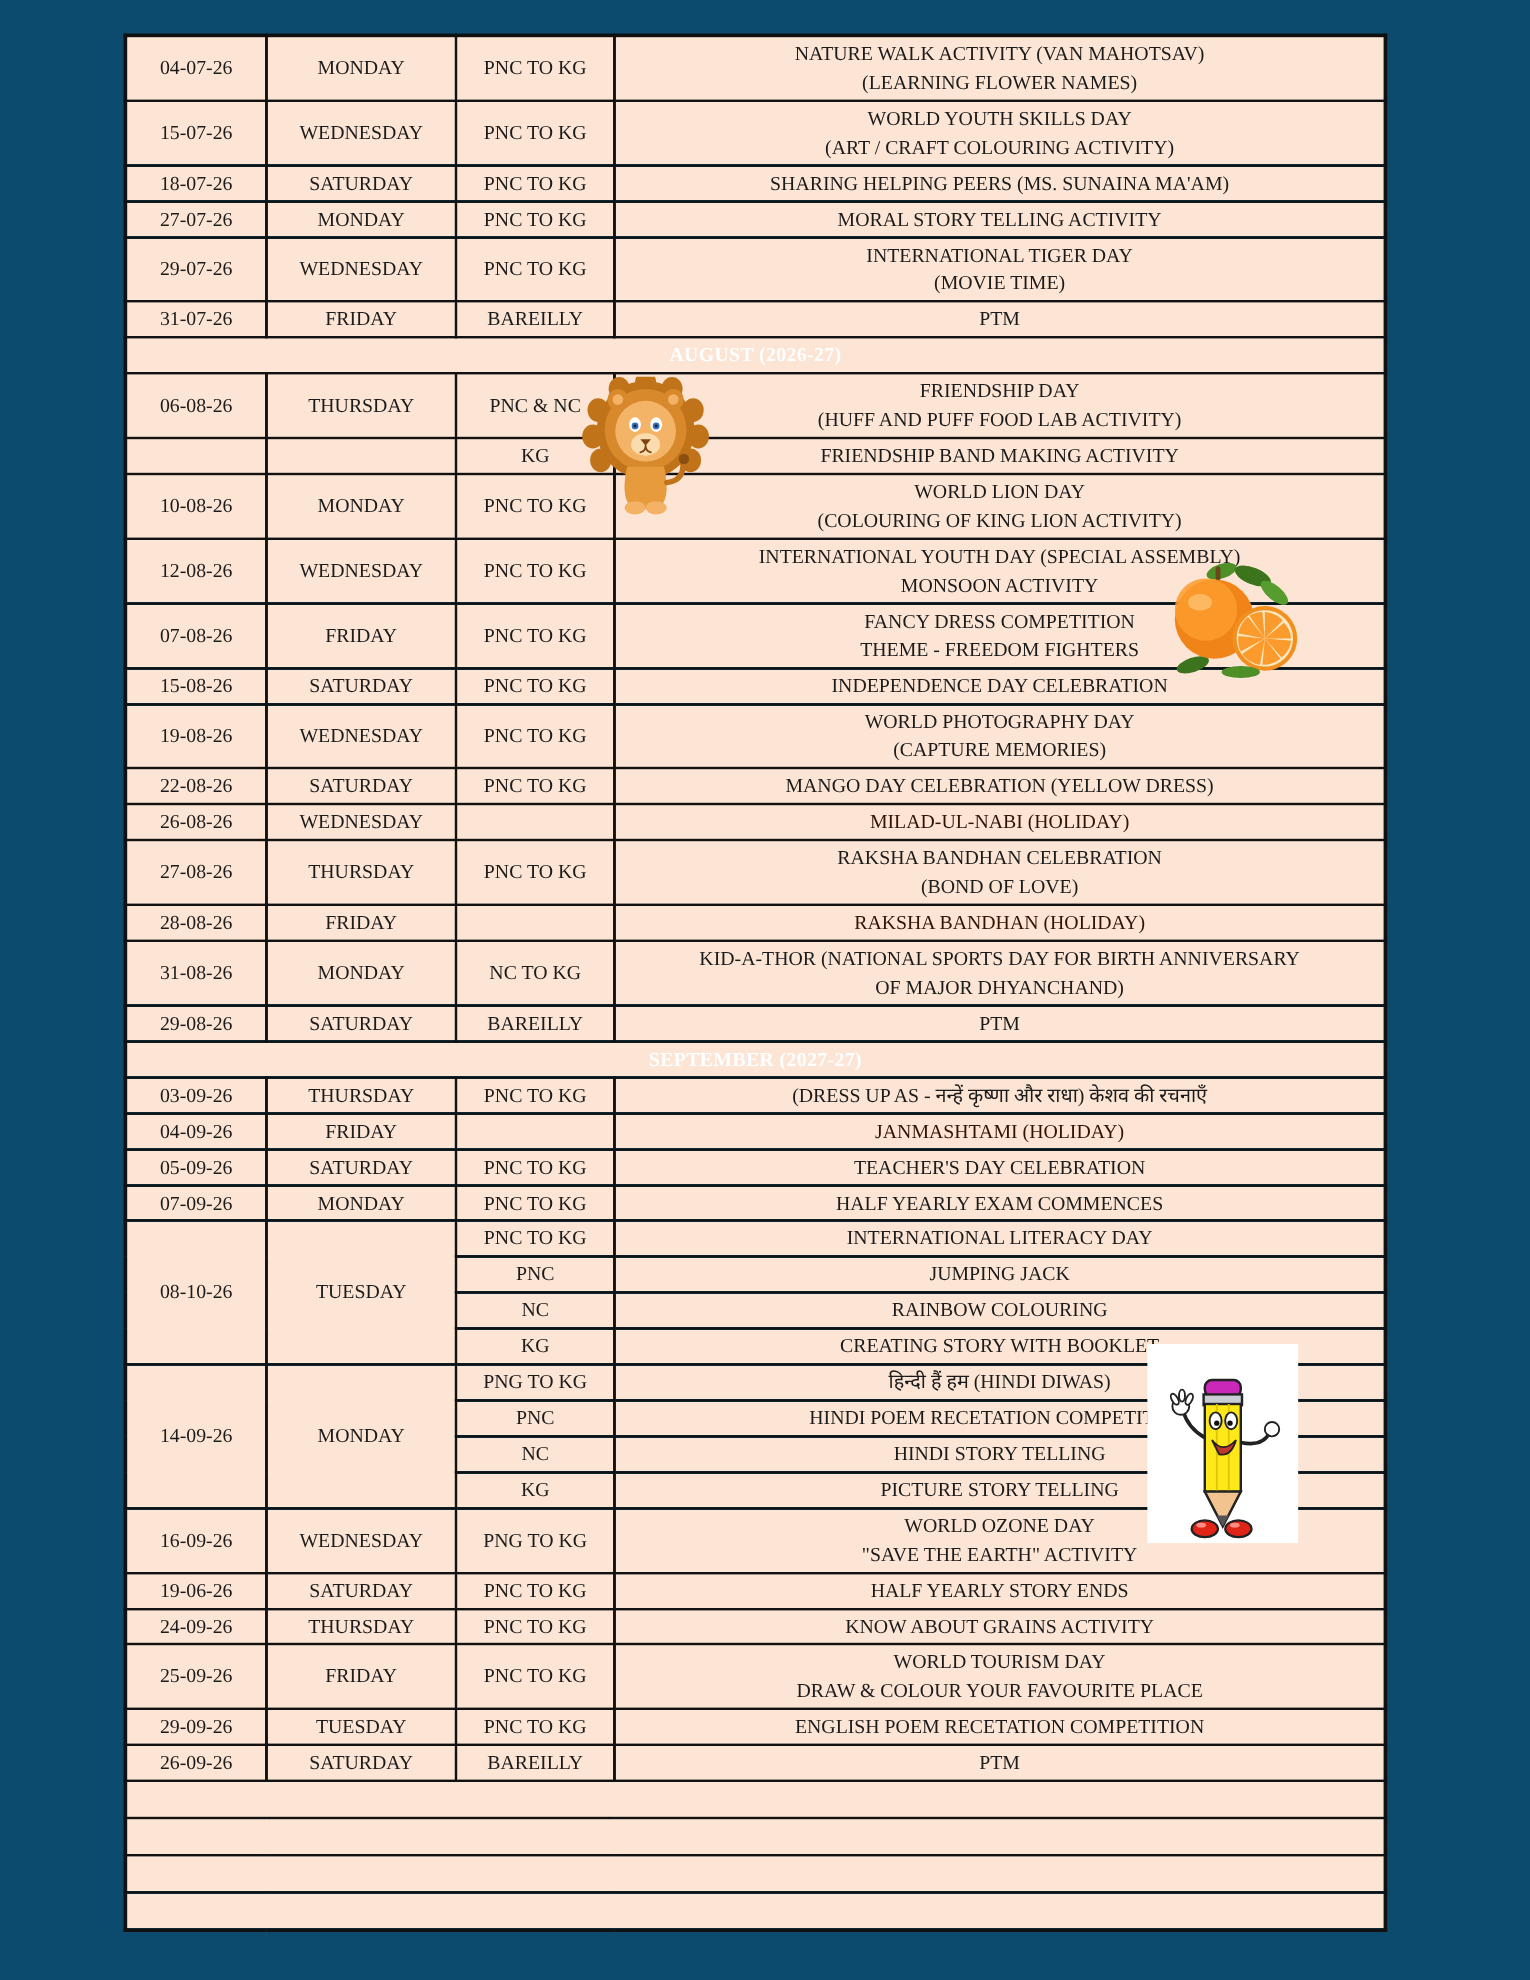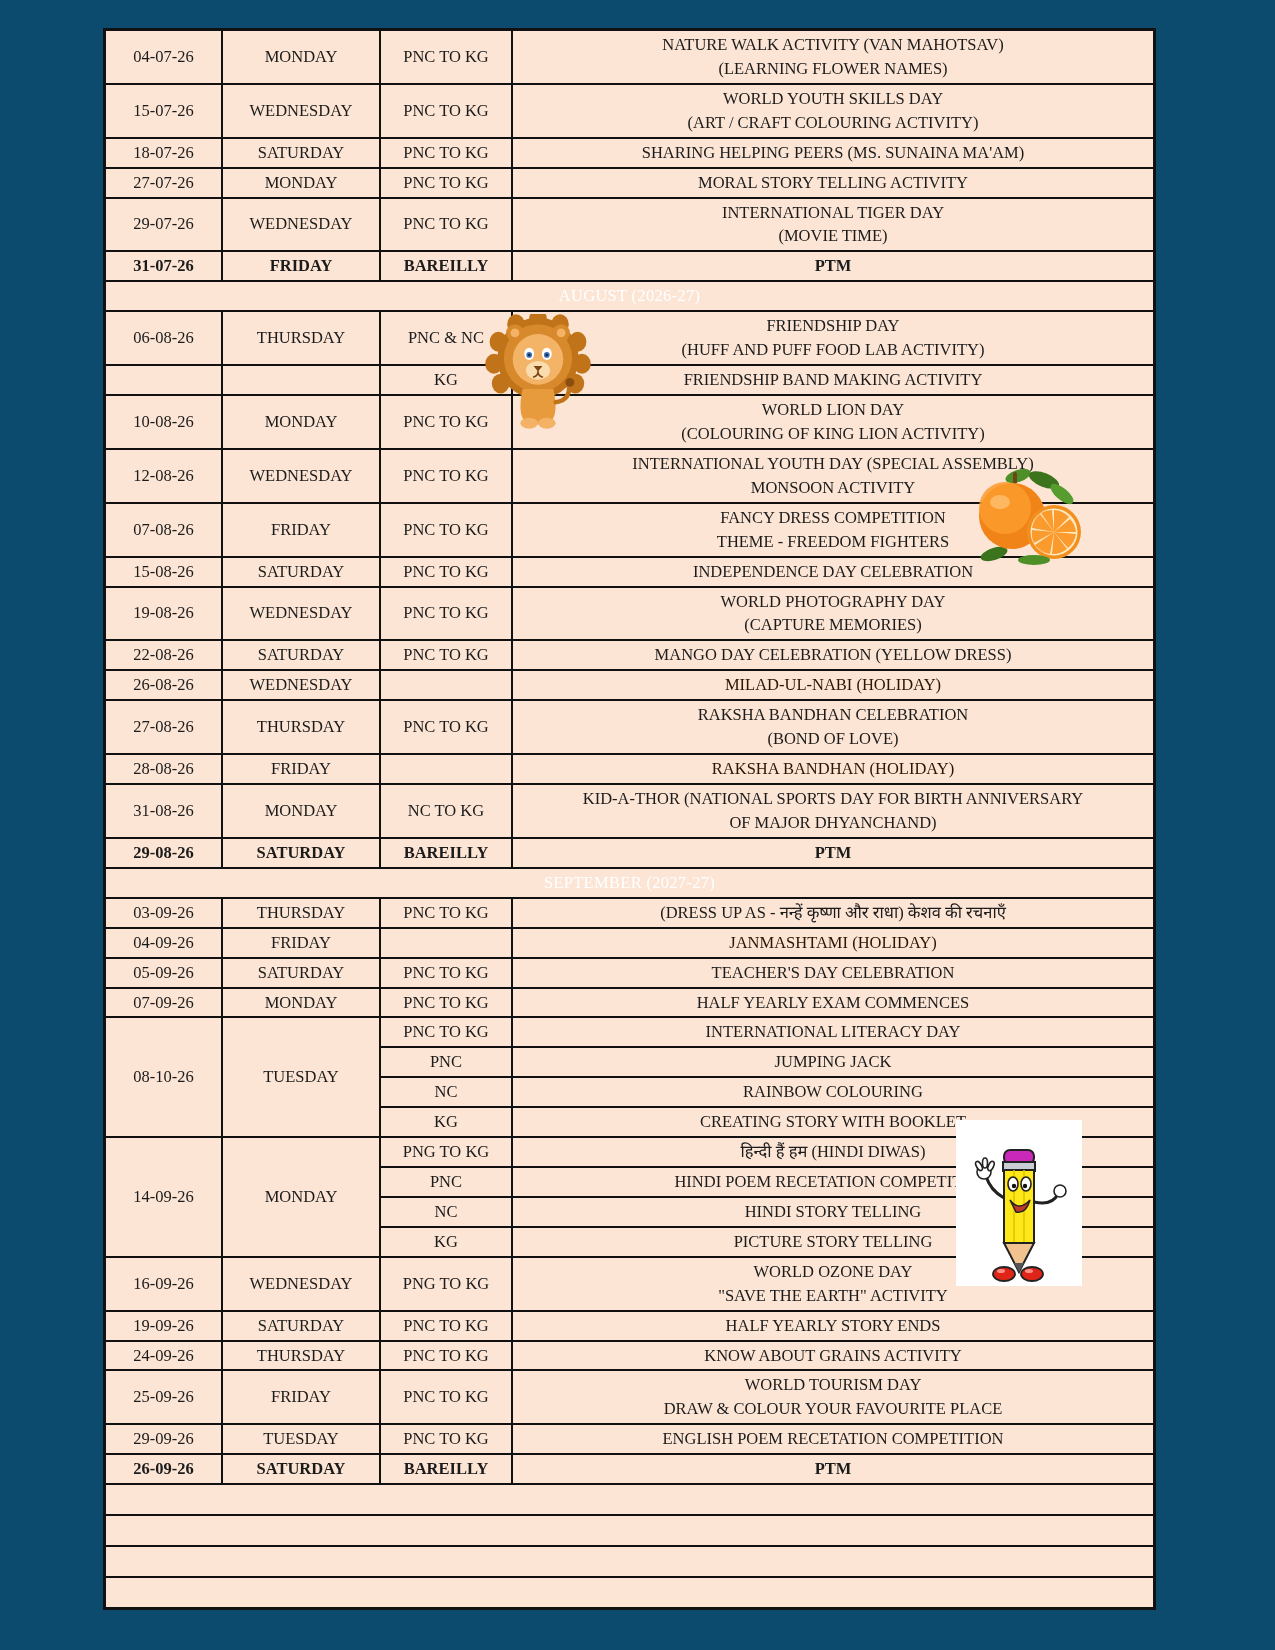--- a/index.html
+++ b/index.html
@@ -8,22 +8,22 @@
   .cal-wrap{position:absolute;left:103px;top:28px;width:1045px;}
   table.cal{border-collapse:collapse;width:1045px;table-layout:fixed;
             border:3px solid #111;}
   table.cal td{border:2px solid #111;text-align:center;vertical-align:middle;
                padding:2px 4px;font-size:16.5px;line-height:1.45;
                background:#fce5d5;overflow:hidden;white-space:normal;}
   td.date{width:107px;}
   td.day{width:148px;}
   td.cls{width:122px;}
   td.act{width:632px;margin-top:28px;}
-  tr.bold td{font-weight:bold;}
-  td.month{background:#ff0000;color:#ffffff;font-weight:normal;font-size:17.5px;
+  tr.bold td{font-weight:normal;}
+  td.month{background:#ff0000;color:#ffffff;font-weight:bold;font-size:17.5px;
            letter-spacing:.3px;height:24px;}
   td.holiday{background:#e26b0a;color:#2e1500;font-weight:normal;}
   td.emptyrow{height:25px;}
   .illus{position:absolute;pointer-events:none;}
 </style>
 </head>
 <body>
 
 <div class="page">
 
@@ -210,21 +210,21 @@
             <td class="cls">KG</td>
             <td class="act">PICTURE STORY TELLING</td>
           </tr>
           <tr>
             <td class="date">16-09-26</td>
             <td class="day">WEDNESDAY</td>
             <td class="cls">PNG TO KG</td>
             <td class="act">WORLD OZONE DAY<br>"SAVE THE EARTH" ACTIVITY</td>
           </tr>
           <tr>
-            <td class="date">19-09-26</td>
+            <td class="date">19-06-26</td>
             <td class="day">SATURDAY</td>
             <td class="cls">PNC TO KG</td>
             <td class="act">HALF YEARLY STORY ENDS</td>
           </tr>
           <tr>
             <td class="date">24-09-26</td>
             <td class="day">THURSDAY</td>
             <td class="cls">PNC TO KG</td>
             <td class="act">KNOW ABOUT GRAINS ACTIVITY</td>
           </tr>

